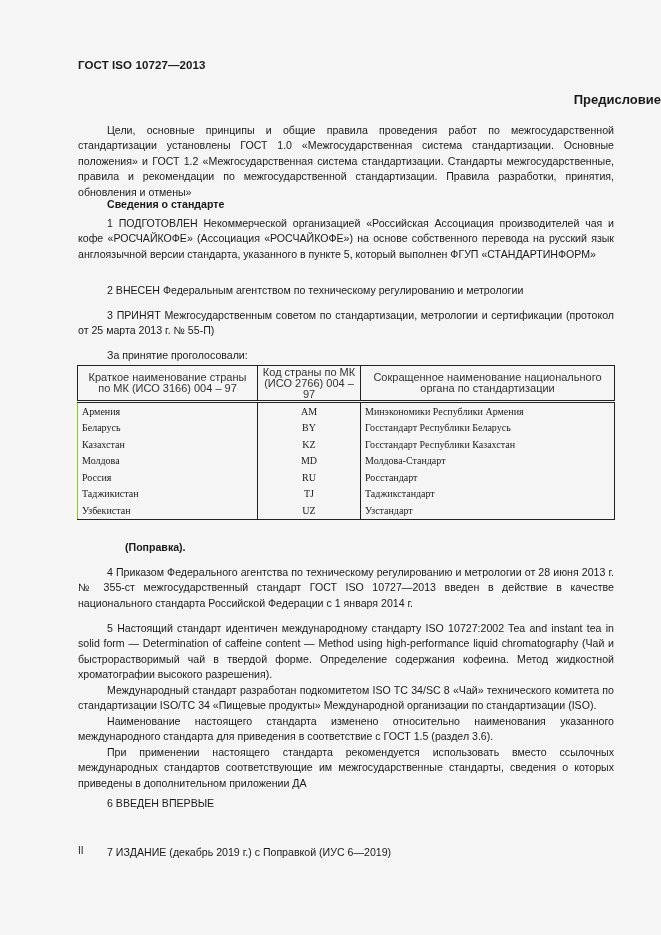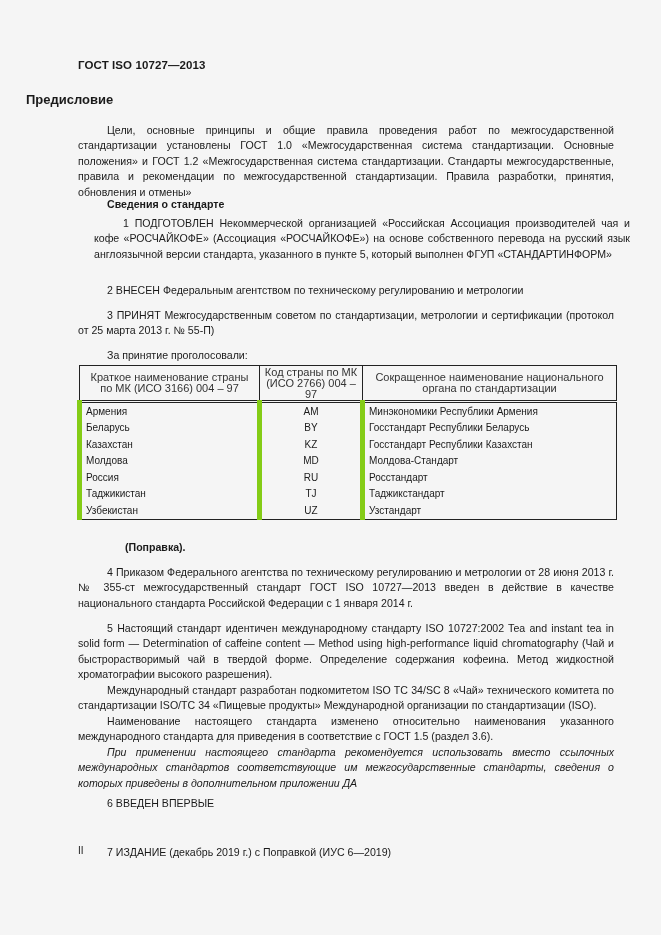--- a/index.html
+++ b/index.html
@@ -2,54 +2,55 @@
 <html><head>
 <meta charset="utf-8">
 <style>
   html, body { margin:0; padding:0; }
   body {
     width:661px; height:935px; background:#f5f5f5; position:relative; overflow:hidden;
     font-family:"Liberation Sans", "DejaVu Sans", sans-serif; color:#1a1a1a;
   }
   .abs { position:absolute; }
   .doc-code { left:78px; top:59px; font-size:11.5px; font-weight:bold; letter-spacing:0.1px; }
-  .title { left:0; width:661px; top:92px; text-align:left; font-size:13px; font-weight:bold; padding-left:26px; box-sizing:border-box; }
+  .title { left:0; width:661px; top:92px; text-align:right; font-size:13px; font-weight:bold; padding-left:26px; box-sizing:border-box; }
   .para { left:78px; width:536px; font-size:10.6px; line-height:15.4px; text-align:justify; text-indent:29px; }
   .sub-heading { left:107px; font-size:10.6px; font-weight:bold; }
   .line { left:107px; font-size:10.6px; }
   table.votes {
     position:absolute; left:77px; top:365px; width:537px; border-collapse:collapse;
     font-size:10px; table-layout:fixed;
   }
   table.votes col.c1 { width:180px; }
   table.votes col.c2 { width:103px; }
   table.votes col.c3 { width:254px; }
   table.votes th {
     font-weight:normal; font-size:11px; line-height:11px; color:#333; height:34px;
     border:1px solid #222; border-bottom:3px double #222; text-align:center; vertical-align:middle; padding:0 4px;
   }
   table.votes td {
-    height:16.5px; padding:0 4px; border-left:5px solid #84cc16; border-right:1px solid #222; vertical-align:middle;
+    height:16.5px; padding:0 4px; border-left:1px solid #84cc16; border-right:1px solid #222; vertical-align:middle;
     white-space:nowrap;
+    font-family:Liberation Serif, serif;
   }
   table.votes tbody tr:last-child td { border-bottom:1px solid #222; }
   table.votes td.code { text-align:center; }
   .page-num { left:78px; top:845px; font-size:10px; }
 </style>
 </head>
 <body>
 
 <div class="abs doc-code">ГОСТ ISO 10727—2013</div>
 <div class="abs title">Предисловие</div>
 
 <div class="abs para" style="top:123px;">Цели, основные принципы и общие правила проведения работ по межгосударственной стандартизации установлены ГОСТ 1.0 «Межгосударственная система стандартизации. Основные положения» и ГОСТ 1.2 «Межгосударственная система стандартизации. Стандарты межгосударственные, правила и рекомендации по межгосударственной стандартизации. Правила разработки, принятия, обновления и отмены»</div>
 
 <div class="abs sub-heading" style="top:198px;">Сведения о стандарте</div>
 
-<div class="abs para" style="top:216px;margin-left:16px;">1 ПОДГОТОВЛЕН Некоммерческой организацией «Российская Ассоциация производителей чая и кофе «РОСЧАЙКОФЕ» (Ассоциация «РОСЧАЙКОФЕ») на основе собственного перевода на русский язык англоязычной версии стандарта, указанного в пункте 5, который выполнен ФГУП «СТАНДАРТИНФОРМ»</div>
+<div class="abs para" style="top:216px;">1 ПОДГОТОВЛЕН Некоммерческой организацией «Российская Ассоциация производителей чая и кофе «РОСЧАЙКОФЕ» (Ассоциация «РОСЧАЙКОФЕ») на основе собственного перевода на русский язык англоязычной версии стандарта, указанного в пункте 5, который выполнен ФГУП «СТАНДАРТИНФОРМ»</div>
 <div class="abs para" style="top:283px;">2 ВНЕСЕН Федеральным агентством по техническому регулированию и метрологии</div>
 <div class="abs para" style="top:308px;">3 ПРИНЯТ Межгосударственным советом по стандартизации, метрологии и сертификации (протокол от 25 марта 2013 г. № 55-П)</div>
 <div class="abs line" style="top:349px;">За принятие проголосовали:</div>
 
 <table class="votes">
   <colgroup>
       <col class="c1">
       <col class="c2">
       <col class="c3">
     </colgroup>
@@ -98,18 +99,18 @@
     </tr>
   </tbody>
 </table>
 
 <div class="abs line" style="top:541px; font-weight:bold;margin-left:18px;">(Поправка).</div>
 
 <div class="abs para" style="top:565px;">4 Приказом Федерального агентства по техническому регулированию и метрологии от 28 июня 2013 г. № 355-ст межгосударственный стандарт ГОСТ ISO 10727—2013 введен в действие в качестве национального стандарта Российской Федерации с 1 января 2014 г.</div>
 <div class="abs para" style="top:621px;">5 Настоящий стандарт идентичен международному стандарту ISO 10727:2002 Tea and instant tea in solid form — Determination of caffeine content — Method using high-performance liquid chromatography (Чай и быстрорастворимый чай в твердой форме. Определение содержания кофеина. Метод жидкостной хроматографии высокого разрешения).</div>
 <div class="abs para" style="top:683px;">Международный стандарт разработан подкомитетом ISO TC 34/SC 8 «Чай» технического комитета по стандартизации ISO/TC 34 «Пищевые продукты» Международной организации по стандартизации (ISO).</div>
 <div class="abs para" style="top:714px;">Наименование настоящего стандарта изменено относительно наименования указанного международного стандарта для приведения в соответствие с ГОСТ 1.5 (раздел 3.6).</div>
-<div class="abs para" style="top:745px;font-style:italic;">При применении настоящего стандарта рекомендуется использовать вместо ссылочных международных стандартов соответствующие им межгосударственные стандарты, сведения о которых приведены в дополнительном приложении ДА</div>
+<div class="abs para" style="top:745px;">При применении настоящего стандарта рекомендуется использовать вместо ссылочных международных стандартов соответствующие им межгосударственные стандарты, сведения о которых приведены в дополнительном приложении ДА</div>
 
 <div class="abs line" style="top:797px;">6 ВВЕДЕН ВПЕРВЫЕ</div>
 <div class="abs line" style="top:846px;">7 ИЗДАНИЕ (декабрь 2019 г.) с Поправкой (ИУС 6—2019)</div>
 
 <div class="abs page-num">II</div>
 
 </body></html>

